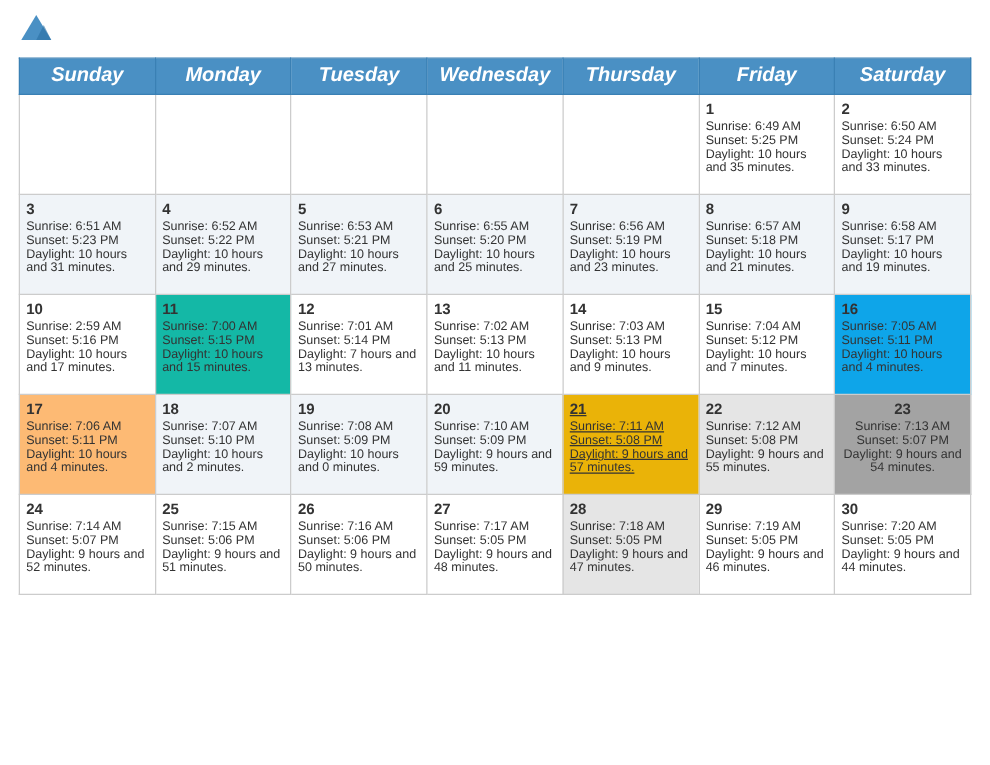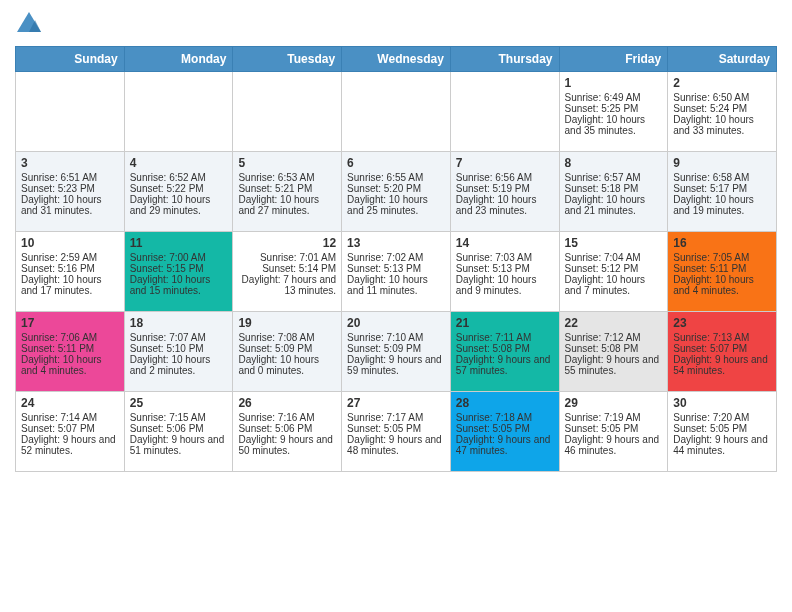--- a/index.html
+++ b/index.html
@@ -53,24 +53,25 @@
       color: #555;
     }
     table {
       width: 100%;
       border-collapse: collapse;
       table-layout: fixed;
     }
     th {
       background-color: #4a90c4;
       color: white;
-      text-align: right;
+      text-align: center;
       padding: 5px 6px;
-      font-size: 12px;
+      font-size: 16px;
       border: 1px solid #3a80b4;
+      font-style: italic;
     }
     td {
       vertical-align: top;
       padding: 4px 5px;
       border: 1px solid #ccc;
       font-size: 10px;
       color: #333;
       height: 80px;
       background: #fff;
     }
@@ -192,21 +193,21 @@
           <div>Sunrise: 2:59 AM</div>
           <div>Sunset: 5:16 PM</div>
           <div>Daylight: 10 hours and 17 minutes.</div>
         </td>
         <td style="background: #14b8a6;">
           <span class="day-number">11</span>
           <div>Sunrise: 7:00 AM</div>
           <div>Sunset: 5:15 PM</div>
           <div>Daylight: 10 hours and 15 minutes.</div>
         </td>
-        <td style="background: rgb(255, 255, 255); text-align: right;">
+        <td style="background: rgb(255, 255, 255);">
           <span class="day-number">12</span>
           <div>Sunrise: 7:01 AM</div>
           <div>Sunset: 5:14 PM</div>
           <div>Daylight: 7 hours and 13 minutes.</div>
         </td>
         <td style="background: rgb(255, 255, 255);">
           <span class="day-number">13</span>
           <div>Sunrise: 7:02 AM</div>
           <div>Sunset: 5:13 PM</div>
           <div>Daylight: 10 hours and 11 minutes.</div>
@@ -216,29 +217,29 @@
           <div>Sunrise: 7:03 AM</div>
           <div>Sunset: 5:13 PM</div>
           <div>Daylight: 10 hours and 9 minutes.</div>
         </td>
         <td style="background: rgb(255, 255, 255);">
           <span class="day-number">15</span>
           <div>Sunrise: 7:04 AM</div>
           <div>Sunset: 5:12 PM</div>
           <div>Daylight: 10 hours and 7 minutes.</div>
         </td>
-        <td style="background: #f97316;">
+        <td style="background: #0ea5e9;">
           <span class="day-number">16</span>
           <div>Sunrise: 7:05 AM</div>
           <div>Sunset: 5:11 PM</div>
           <div>Daylight: 10 hours and 4 minutes.</div>
         </td>
       </tr>
       <tr>
-        <td style="background: #ec4899;">
+        <td style="background: #fdba74;">
           <span class="day-number">17</span>
           <div>Sunrise: 7:06 AM</div>
           <div>Sunset: 5:11 PM</div>
           <div>Daylight: 10 hours and 4 minutes.</div>
         </td>
         <td style="background: rgb(240, 244, 248);">
           <span class="day-number">18</span>
           <div>Sunrise: 7:07 AM</div>
           <div>Sunset: 5:10 PM</div>
           <div>Daylight: 10 hours and 2 minutes.</div>
@@ -248,33 +249,33 @@
           <div>Sunrise: 7:08 AM</div>
           <div>Sunset: 5:09 PM</div>
           <div>Daylight: 10 hours and 0 minutes.</div>
         </td>
         <td style="background: rgb(240, 244, 248);">
           <span class="day-number">20</span>
           <div>Sunrise: 7:10 AM</div>
           <div>Sunset: 5:09 PM</div>
           <div>Daylight: 9 hours and 59 minutes.</div>
         </td>
-        <td style="background: #14b8a6;">
+        <td style="background: #eab308; text-decoration: underline;">
           <span class="day-number">21</span>
           <div>Sunrise: 7:11 AM</div>
           <div>Sunset: 5:08 PM</div>
           <div>Daylight: 9 hours and 57 minutes.</div>
         </td>
         <td style="background: #e5e5e5;">
           <span class="day-number">22</span>
           <div>Sunrise: 7:12 AM</div>
           <div>Sunset: 5:08 PM</div>
           <div>Daylight: 9 hours and 55 minutes.</div>
         </td>
-        <td style="background: #ef4444;">
+        <td style="background: #a3a3a3; text-align: center;">
           <span class="day-number">23</span>
           <div>Sunrise: 7:13 AM</div>
           <div>Sunset: 5:07 PM</div>
           <div>Daylight: 9 hours and 54 minutes.</div>
         </td>
       </tr>
       <tr>
         <td style="background: rgb(255, 255, 255);">
           <span class="day-number">24</span>
           <div>Sunrise: 7:14 AM</div>
@@ -292,21 +293,21 @@
           <div>Sunrise: 7:16 AM</div>
           <div>Sunset: 5:06 PM</div>
           <div>Daylight: 9 hours and 50 minutes.</div>
         </td>
         <td style="background: rgb(255, 255, 255);">
           <span class="day-number">27</span>
           <div>Sunrise: 7:17 AM</div>
           <div>Sunset: 5:05 PM</div>
           <div>Daylight: 9 hours and 48 minutes.</div>
         </td>
-        <td style="background: #0ea5e9; margin-top: 12px;">
+        <td style="background: #e5e5e5; margin-top: 12px;">
           <span class="day-number">28</span>
           <div>Sunrise: 7:18 AM</div>
           <div>Sunset: 5:05 PM</div>
           <div>Daylight: 9 hours and 47 minutes.</div>
         </td>
         <td style="background: rgb(255, 255, 255);">
           <span class="day-number">29</span>
           <div>Sunrise: 7:19 AM</div>
           <div>Sunset: 5:05 PM</div>
           <div>Daylight: 9 hours and 46 minutes.</div>

